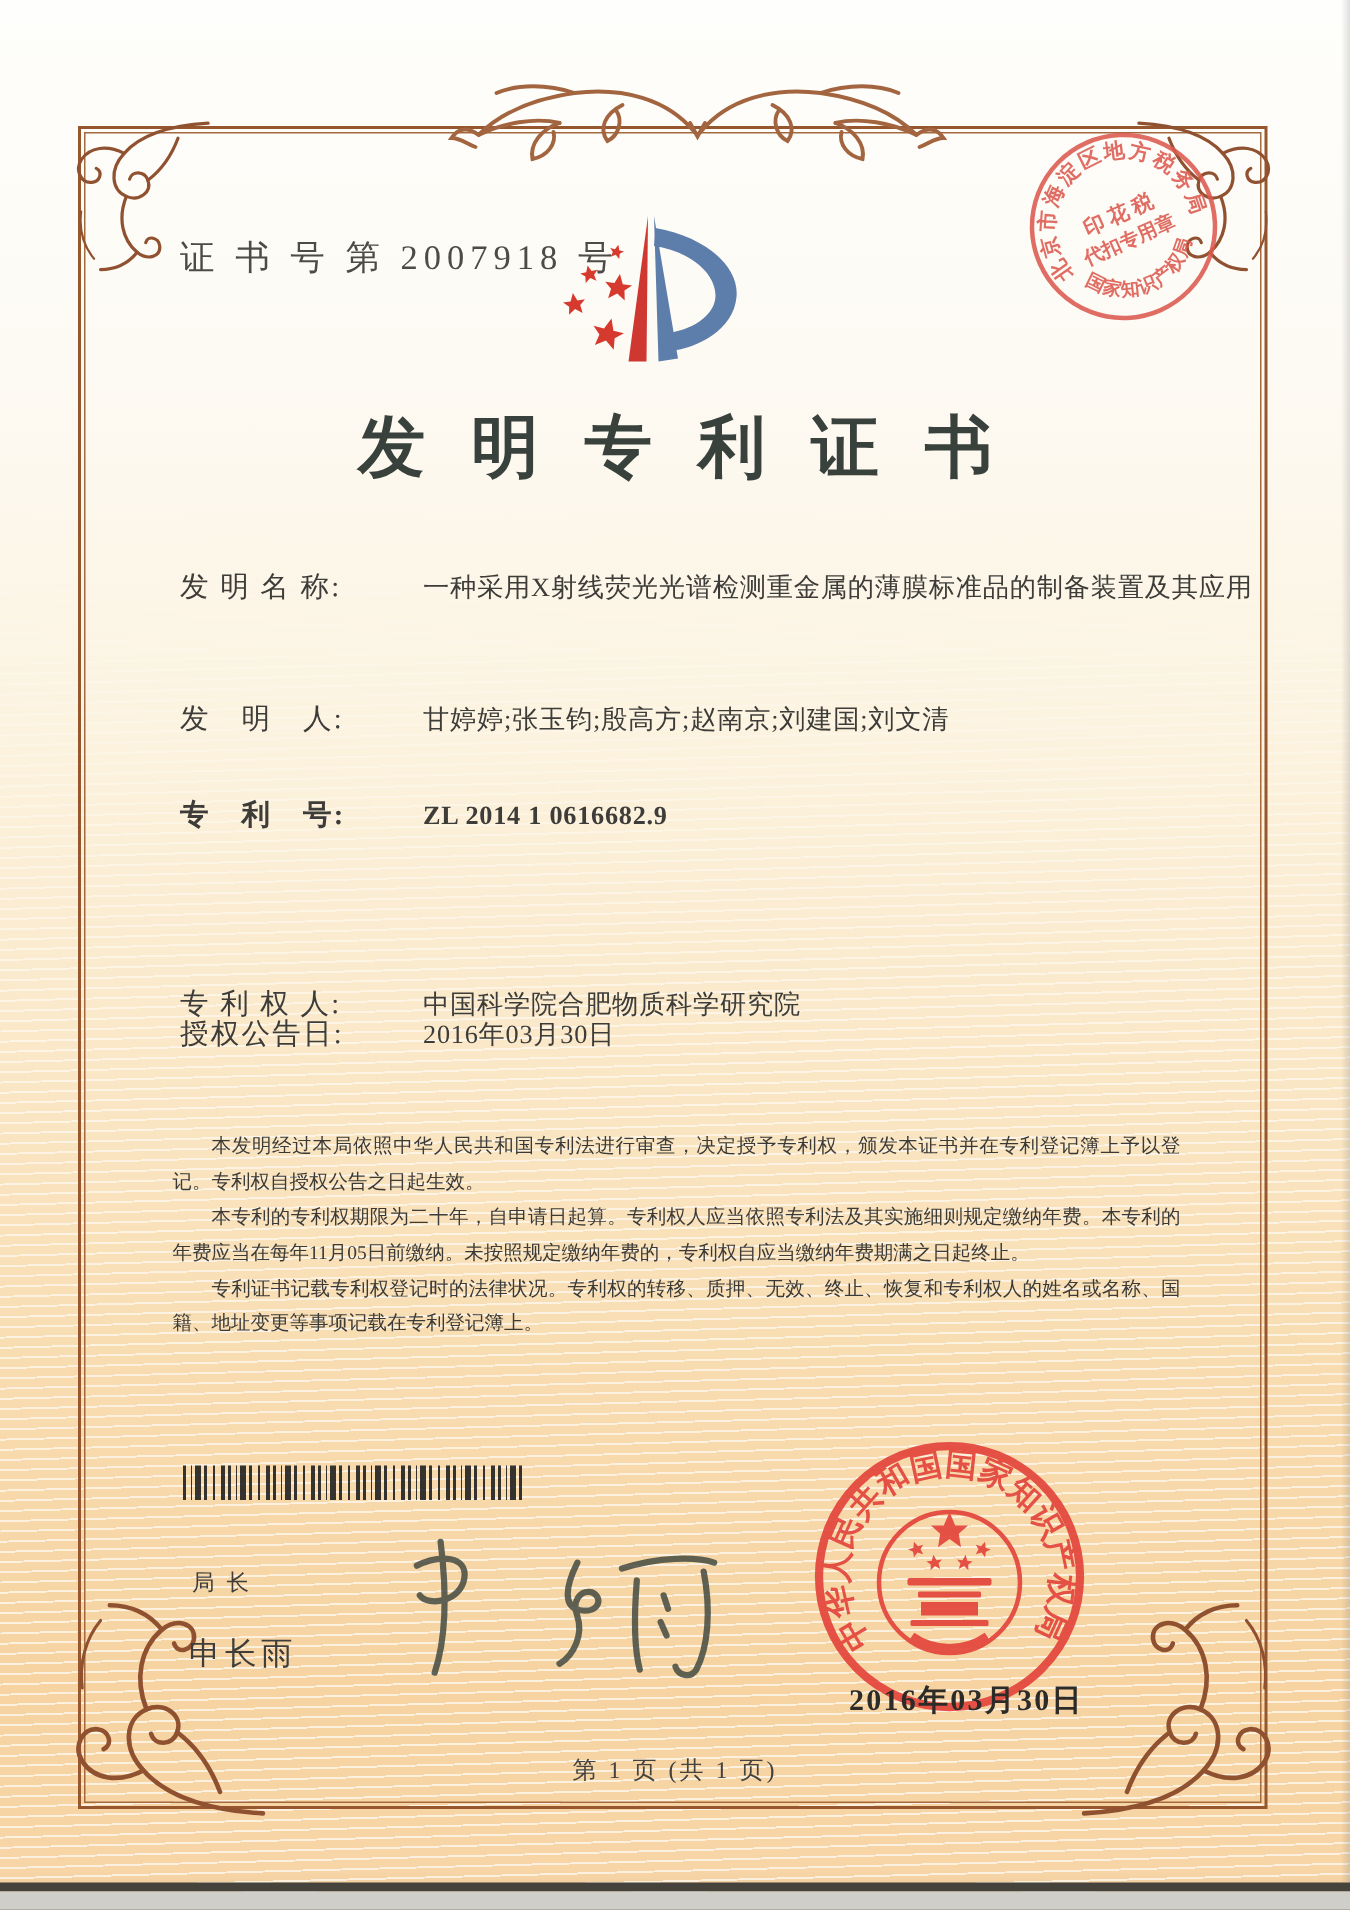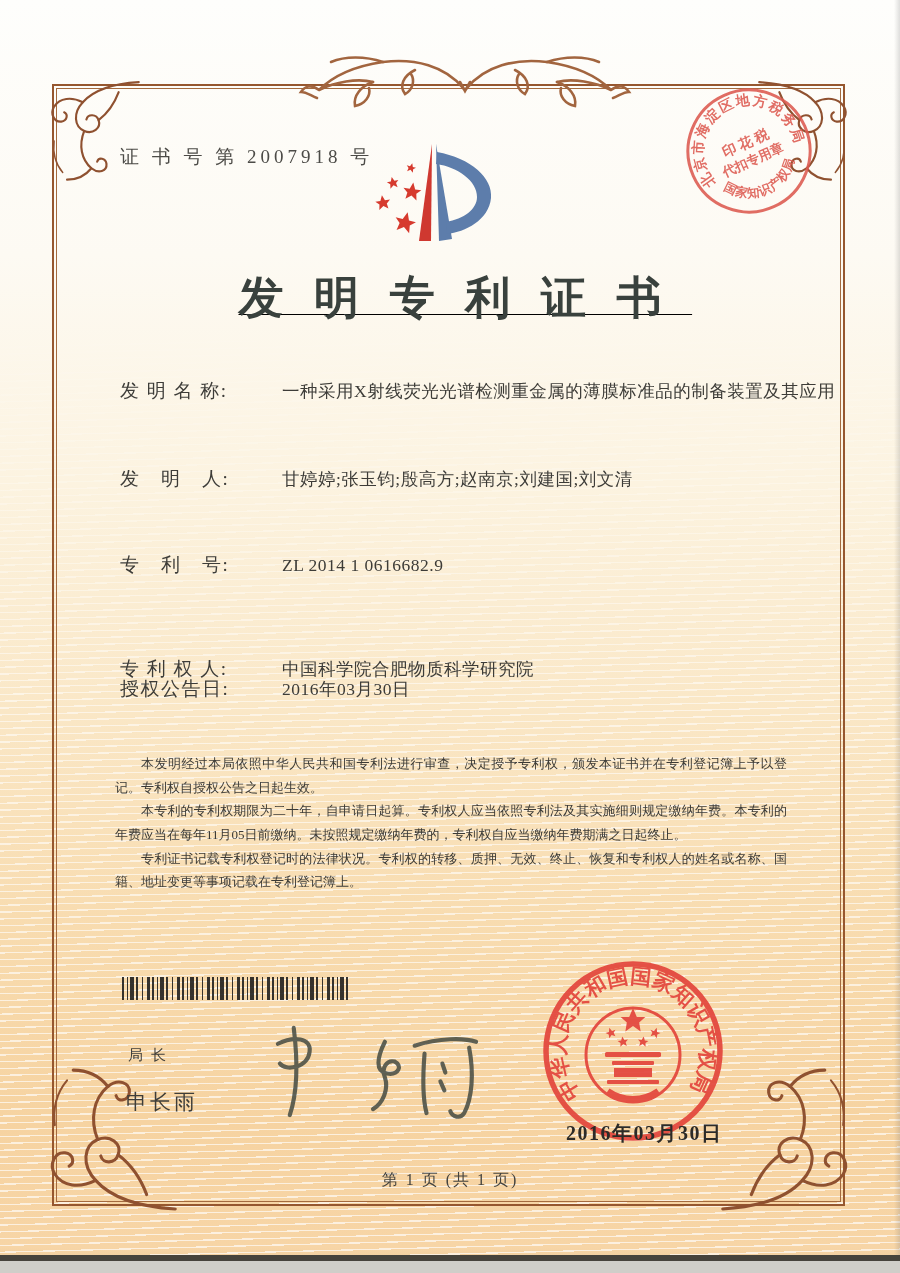--- a/index.html
+++ b/index.html
@@ -16,30 +16,30 @@
   }
   .frame { position:absolute; left:52px; top:84px; width:793px; height:1122px; border:2.5px solid #96572f; }
   .frame::after { content:''; position:absolute; inset:2px; border:1px solid #a46a3e; }
   .corner { position:absolute; color:#8f5130; }
   .c-bl { left:46px;  top:1064px; width:134px; height:148px; }
   .c-br { left:718px; top:1064px; width:134px; height:148px; transform:scaleX(-1); }
   .c-tl { left:48px;  top:80px;  width:94px;  height:104px; transform:scaleY(-1); }
   .c-tr { left:756px; top:80px;  width:94px;  height:104px; transform:scale(-1,-1); }
   .top-ornament { position:absolute; left:295px; top:48px; width:340px; height:64px; }
 
-  .cert-no { position:absolute; left:120px; top:144px; font-size:19px; letter-spacing:4px; color:#4c4b47;text-align:right; }
+  .cert-no { position:absolute; left:120px; top:156px; font-size:23px; letter-spacing:4px; color:#4c4b47;text-align:right; }
   .logo { position:absolute; left:363px; top:140px; width:150px; height:122px; }
   .tax-stamp { position:absolute; left:681px; top:83px; width:136px; height:136px; transform:rotate(-24deg); opacity:.88; }
-  .doc-title { position:absolute; left:0; right:0; top:268px; text-align:center;text-decoration:underline; }
+  .doc-title { position:absolute; left:0; right:0; top:268px; text-align:center; }
   .doc-title span { font-size:45px; font-weight:bold; color:#39413d; letter-spacing:.68em; margin-right:-.68em; }
 
   .field { position:absolute; left:120px; white-space:nowrap; color:#3d3c38; }
   .flabel { font-size:19px; letter-spacing:1.5px; display:inline-block; min-width:162px; }
   .fvalue { font-size:17.5px; letter-spacing:.5px; }
-  .f0 { top:378px; } .f1 { top:466px; } .f2 { top:552px; }
+  .f0 { top:378px; } .f1 { top:466px; } .f2 { top:530px;font-weight:bold; }
   .f3 { top:592px; } .f4 { top:656px; } .f5 { top:676px; }
 
   .body-text { position:absolute; left:115px; width:672px; top:752px; color:#3b3a36;
     font-size:13px; line-height:1.82; text-align:justify; }
   .body-text p { text-indent:2em; }
 
   .barcode { position:absolute; left:122px; top:977px; width:228px; height:23px; opacity:.88;
     background:repeating-linear-gradient(90deg,#1b1b1b 0 2px,transparent 2px 5px,#1b1b1b 5px 6px,transparent 6px 8px,#1b1b1b 8px 12px,transparent 12px 14px,#1b1b1b 14px 16px,transparent 16px 20px,#1b1b1b 20px 21px,transparent 21px 25px,#1b1b1b 25px 28px,transparent 28px 30px); }
 
   .director-label { position:absolute; left:128px; top:1046px; font-size:15px; letter-spacing:8px; color:#3e3d39; }

